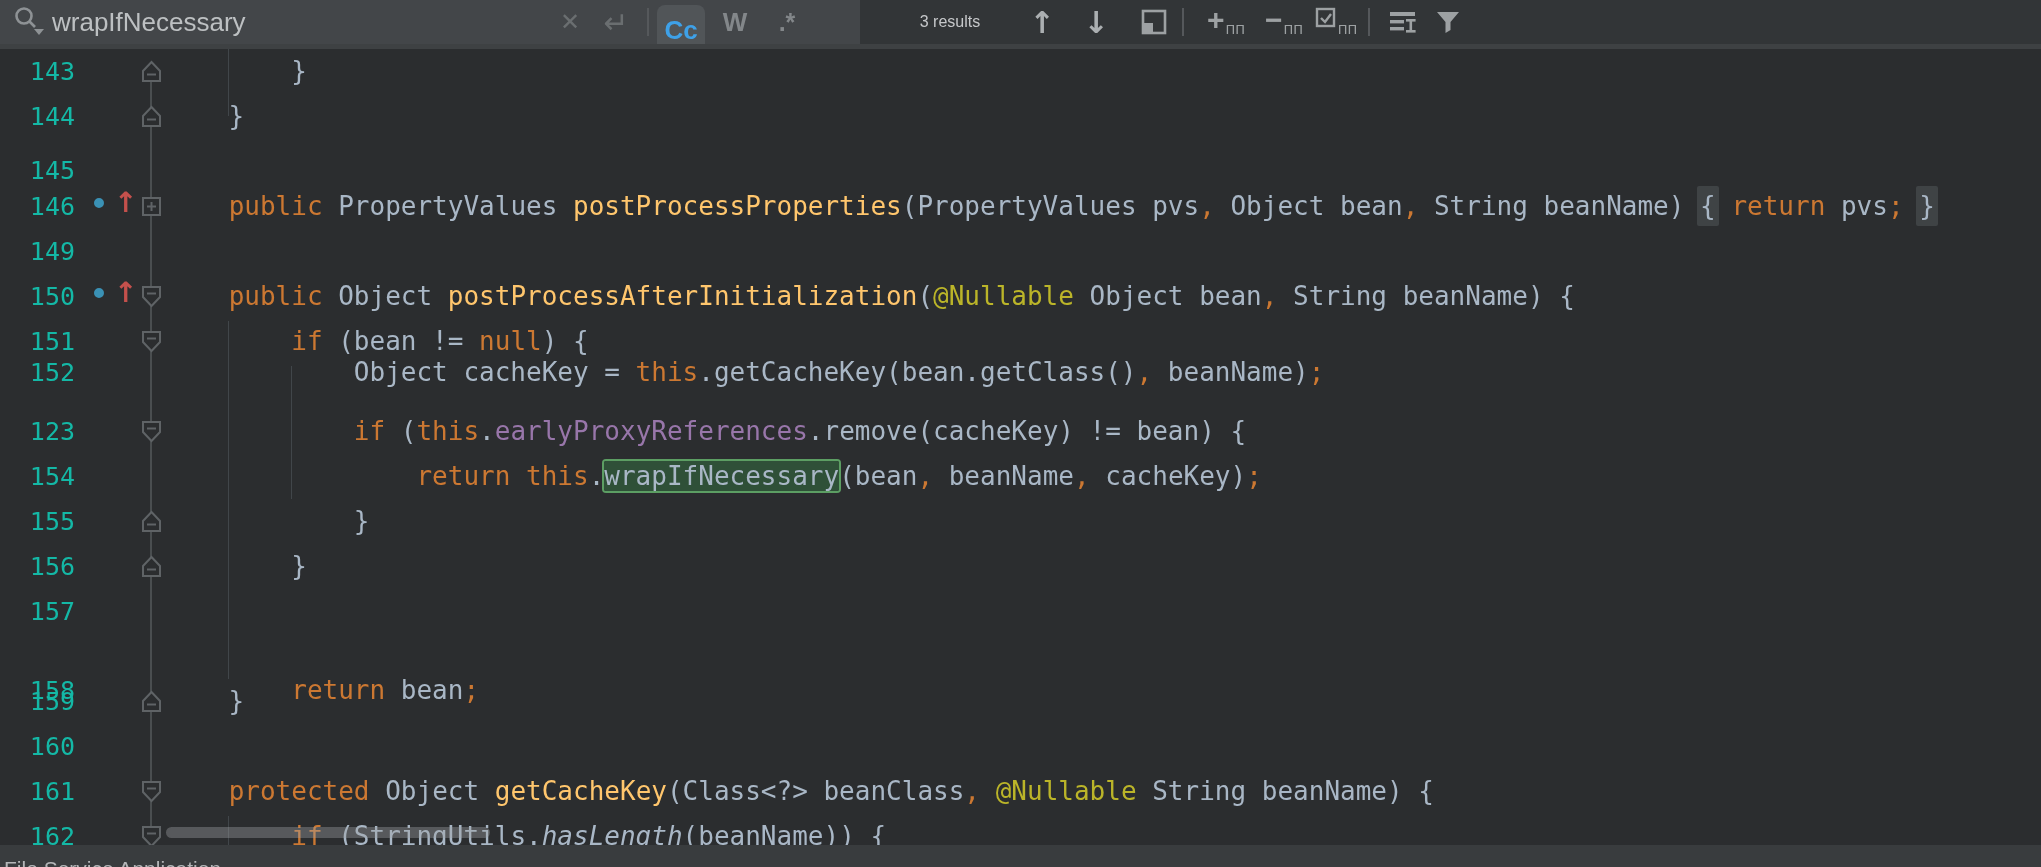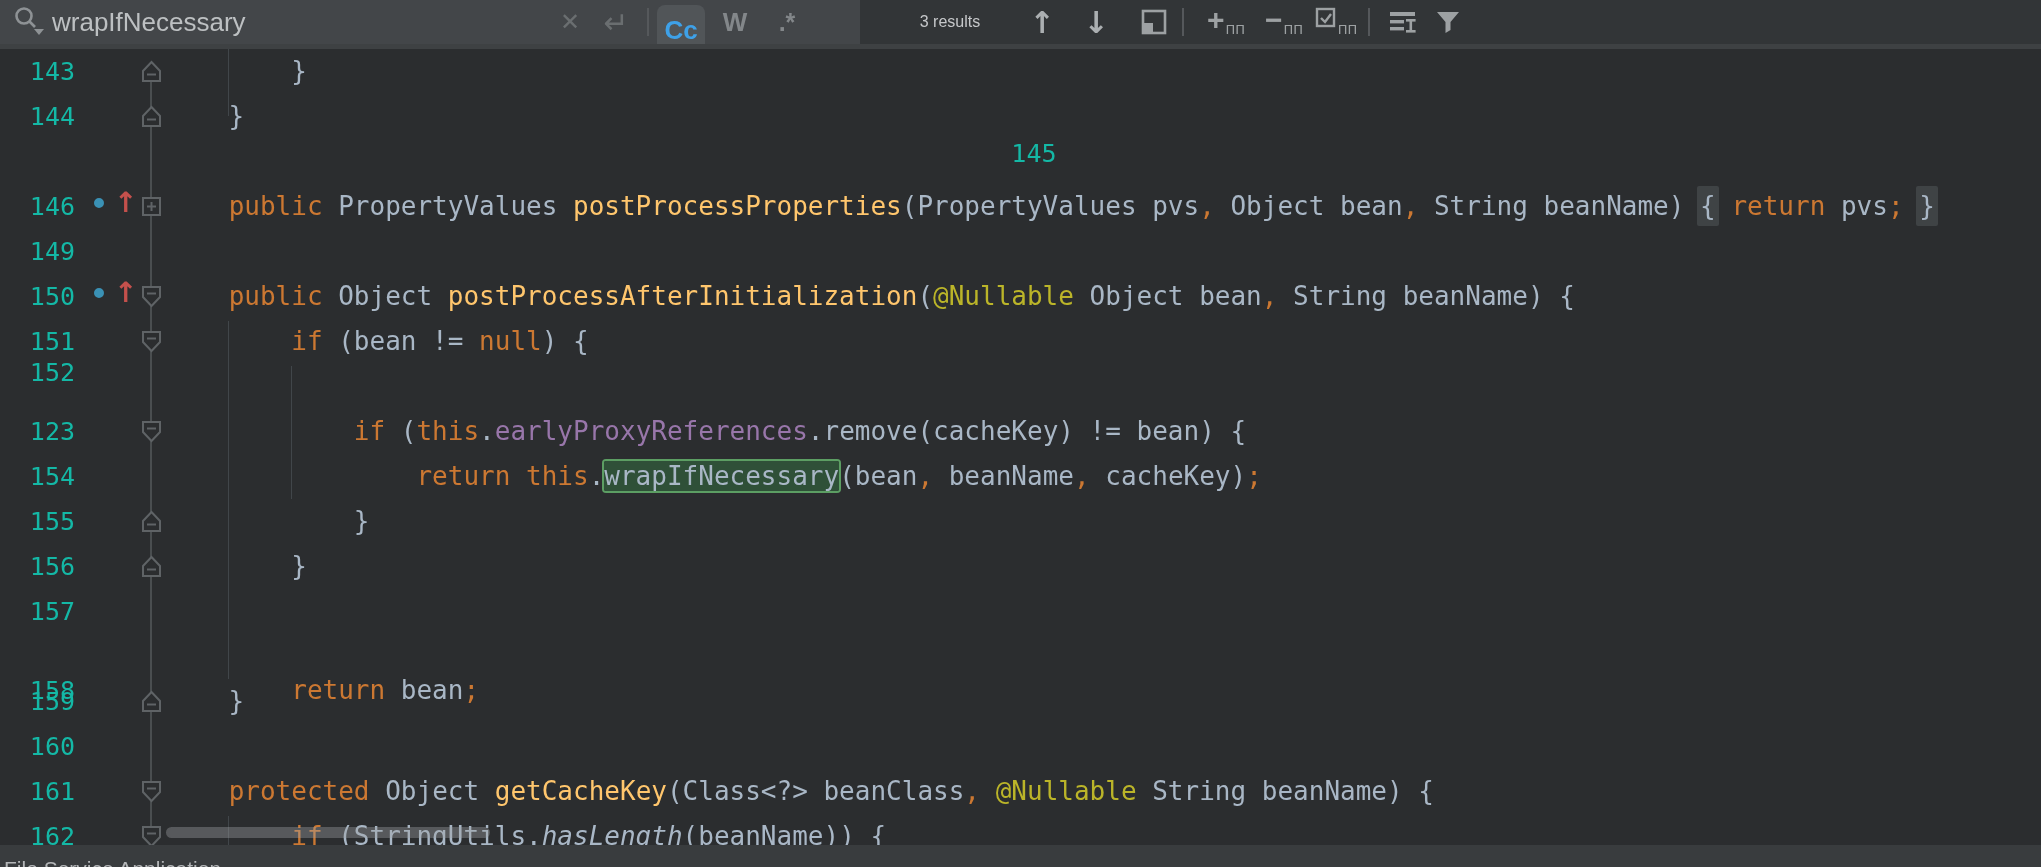--- a/index.html
+++ b/index.html
@@ -149,21 +149,21 @@
           <span class="ln">144</span>
           <span class="gicon"></span>
           <span class="foldbox">
             <svg width="23" height="25" viewBox="0 0 23 25">
               <path d="M3,22 H20 V12 L11.5,3 L3,12 Z" fill="#2b2d2f" stroke="#5f6366" stroke-width="2"></path>
               <line x1="7" y1="15.5" x2="16" y2="15.5" stroke="#5f6366" stroke-width="2"></line>
             </svg>
           </span>
           <span class="code"><span class="seg-d">    }</span></span>
         </div>
-        <div class="row" style="top: 90px; flex-direction: column;">
+        <div class="row" style="top: 99px;">
           <span class="ln">145</span>
           <span class="gicon"></span>
           <span class="foldbox"></span>
           <span class="code"></span>
         </div>
         <div class="row" style="top: 135px;">
           <span class="ln">146</span>
           <span class="gicon">
             <span class="ov-circle"></span>
             <span class="ov-arrow">↑</span>
@@ -205,20 +205,21 @@
               <path d="M3,3 H20 V13 L11.5,22 L3,13 Z" fill="#2b2d2f" stroke="#5f6366" stroke-width="2"></path>
               <line x1="7" y1="9.5" x2="16" y2="9.5" stroke="#5f6366" stroke-width="2"></line>
             </svg>
           </span>
           <span class="code"><span class="seg-d">        </span><span class="seg-k">if</span><span class="seg-d"> (bean != </span><span class="seg-k">null</span><span class="seg-d">) {</span></span>
         </div>
         <div class="row" style="top: 301px;">
           <span class="ln">152</span>
           <span class="gicon"></span>
           <span class="foldbox"></span>
+          <span class="code"><span class="seg-d">            Object cacheKey = </span><span class="seg-k">this</span><span class="seg-d">.getCacheKey(bean.getClass()</span><span class="seg-p">,</span><span class="seg-d"> beanName)</span><span class="seg-p">;</span></span>
         </div>
         <div class="row" style="top: 360px;">
           <span class="ln">123</span>
           <span class="gicon"></span>
           <span class="foldbox">
             <svg width="23" height="25" viewBox="0 0 23 25">
               <path d="M3,3 H20 V13 L11.5,22 L3,13 Z" fill="#2b2d2f" stroke="#5f6366" stroke-width="2"></path>
               <line x1="7" y1="9.5" x2="16" y2="9.5" stroke="#5f6366" stroke-width="2"></line>
             </svg>
           </span>

